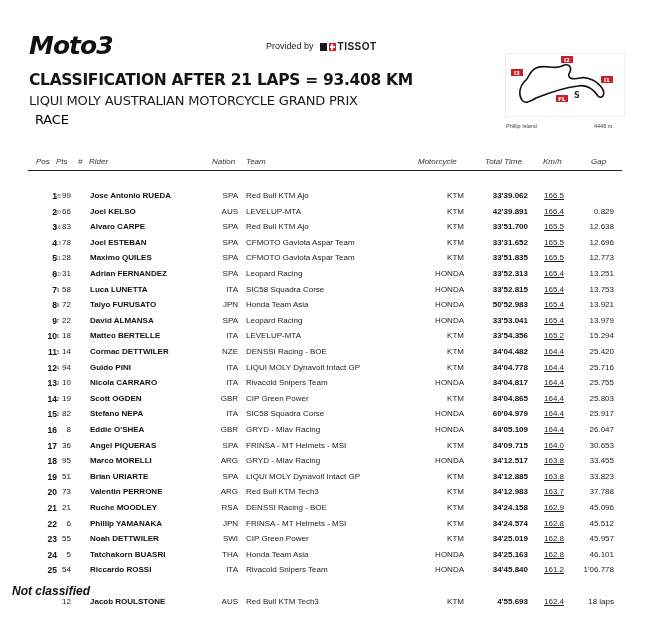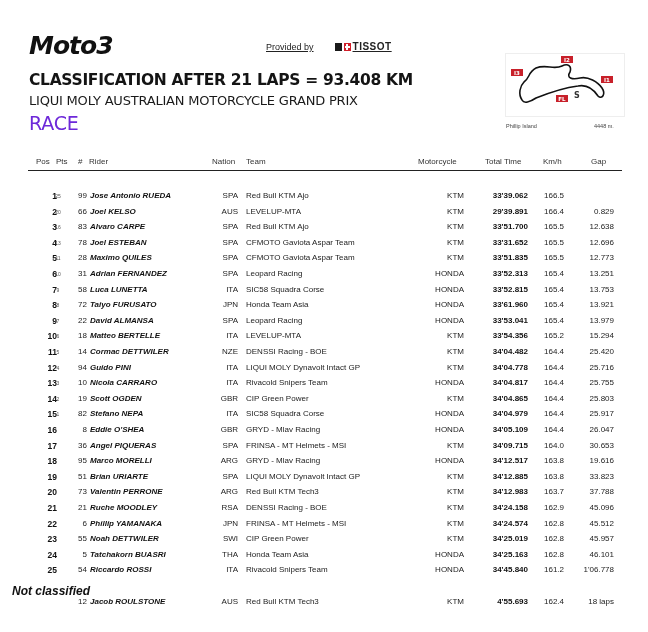--- a/index.html
+++ b/index.html
@@ -1,51 +1,51 @@
 <!DOCTYPE html>
 <html><head>
 <meta charset="utf-8">
 <style>
   html, body { margin: 0; padding: 0; background: #ffffff; }
   body { width: 648px; height: 632px; position: relative; overflow: hidden;
          font-family: "DejaVu Sans", "Liberation Sans", sans-serif; color: #1a1a1a; }
   .logo { position: absolute; left: 29px; top: 33px; height: 24px; }
   .provided { position: absolute; left: 266px; top: 41px; font-size: 9px; color: #222;
-              font-family: "Liberation Sans", sans-serif; display: flex; align-items: flex-end; gap: 21px; text-decoration: underline; }
+              font-family: "Liberation Sans", sans-serif; display: flex; align-items: flex-start; gap: 6px; }
   .tissot { display: flex; align-items: center; gap: 2px; font-weight: bold; font-size: 10px; letter-spacing: 0.5px; }
   .tbox { display: inline-block; width: 7px; height: 8px; background: #1a1a1a; }
   .tbox.red { background: #d11f2a; position: relative; }
   .tbox.red::before { content: ""; position: absolute; left: 1px; top: 3px; width: 5px; height: 2px; background: #fff; }
   .tbox.red::after { content: ""; position: absolute; left: 2.5px; top: 1px; width: 2px; height: 6px; background: #fff; }
   .title1 { position: absolute; left: 29px; top: 71px; font-size: 15.5px; font-weight: bold;
             font-family: "DejaVu Sans", sans-serif; letter-spacing: -0.3px; color: #141414; }
   .title2 { position: absolute; left: 29px; top: 93px; font-size: 13px; color: #1a1a1a;
             font-family: "DejaVu Sans", sans-serif; letter-spacing: -0.2px; }
-  .title3 { position: absolute; left: 29px; top: 112px; font-size: 19px; color: #6d28d9;
+  .title3 { position: absolute; left: 35px; top: 112px; font-size: 13px; color: #000000;
             font-family: "DejaVu Sans", sans-serif; letter-spacing: -0.2px; }
   .track { position: absolute; left: 505px; top: 53px; width: 118px; height: 62px; border: 1px solid #eeeeee; }
   .track-name { position: absolute; left: 506px; top: 123px; font-size: 5.5px; color: #444; font-family: "Liberation Sans", sans-serif; }
   .track-len { position: absolute; left: 594px; top: 123px; font-size: 5.5px; color: #444; font-family: "Liberation Sans", sans-serif; }
 
-  .hdr { position: absolute; top: 157px; font-size: 8px; color: #333;
+  .hdr { position: absolute; top: 157px; font-size: 8px; font-style: italic; color: #333;
          font-family: "Liberation Sans", sans-serif; white-space: nowrap; }
   .hline { position: absolute; left: 28px; top: 170px; width: 594px; height: 1px; background: #222; }
 
   .row { position: absolute; left: 0; width: 648px; height: 15px; font-size: 8px;
          font-family: "Liberation Sans", sans-serif; color: #222; }
   .row span { position: absolute; top: 0; white-space: nowrap; }
   .c-pos { right: 591px; font-weight: bold; color: #111; font-size: 8.5px; }
   .c-pts { left: 53px; width: 10px; text-align: center; font-size: 5px; color: #555; top: 2px !important; }
-  .c-num { right: 561px; padding-left: 48px; }
-  .c-rider { left: 90px; font-weight: bold; color: #111; font-style: italic; }
+  .c-num { right: 577px; padding-left: 48px; }
+  .c-rider { left: 90px; font-weight: bold; color: #111; }
   .c-nat { right: 410px; }
   .c-team { left: 246px; text-align: right; }
   .c-moto { right: 184px; }
   .c-time { right: 120px; font-weight: bold; color: #111; }
-  .c-kmh { left: 544px; }
+  .c-kmh { left: 544px; text-decoration: underline; }
   .c-gap { right: 34px; }
   .notclass { position: absolute; left: 12px; top: 584px; font-size: 12px; font-weight: bold;
               font-style: italic; color: #111; font-family: "Liberation Sans", sans-serif; }
 </style>
 </head>
 <body>
 
 <svg class="logo" width="120" height="24" viewBox="0 0 120 24">
   <text x="0" y="21" font-family="DejaVu Sans, sans-serif" font-size="25" font-weight="bold" font-style="italic" fill="#111" letter-spacing="-1">Moto3</text>
 </svg>
@@ -106,21 +106,21 @@
       <span class="c-gap"></span>
     </div>
     <div class="row" style="top: 206.6px;">
       <span class="c-pos">2</span>
       <span class="c-pts">20</span>
       <span class="c-num">66</span>
       <span class="c-rider">Joel KELSO</span>
       <span class="c-nat">AUS</span>
       <span class="c-team">LEVELUP-MTA</span>
       <span class="c-moto">KTM</span>
-      <span class="c-time">29'39.891</span>
+      <span class="c-time">42'39.891</span>
       <span class="c-kmh">166.4</span>
       <span class="c-gap">0.829</span>
     </div>
     <div class="row" style="top: 222.2px;">
       <span class="c-pos">3</span>
       <span class="c-pts">16</span>
       <span class="c-num">83</span>
       <span class="c-rider">Alvaro CARPE</span>
       <span class="c-nat">SPA</span>
       <span class="c-team">Red Bull KTM Ajo</span>
@@ -178,21 +178,21 @@
       <span class="c-gap">13.753</span>
     </div>
     <div class="row" style="top: 300.2px;">
       <span class="c-pos">8</span>
       <span class="c-pts">8</span>
       <span class="c-num">72</span>
       <span class="c-rider">Taiyo FURUSATO</span>
       <span class="c-nat">JPN</span>
       <span class="c-team">Honda Team Asia</span>
       <span class="c-moto">HONDA</span>
-      <span class="c-time">33'61.960</span>
+      <span class="c-time">50'52.983</span>
       <span class="c-kmh">165.4</span>
       <span class="c-gap">13.921</span>
     </div>
     <div class="row" style="top: 315.8px;">
       <span class="c-pos">9</span>
       <span class="c-pts">7</span>
       <span class="c-num">22</span>
       <span class="c-rider">David ALMANSA</span>
       <span class="c-nat">SPA</span>
       <span class="c-team">Leopard Racing</span>
@@ -262,21 +262,21 @@
       <span class="c-gap">25.803</span>
     </div>
     <div class="row" style="top: 409.4px;">
       <span class="c-pos">15</span>
       <span class="c-pts">1</span>
       <span class="c-num">82</span>
       <span class="c-rider">Stefano NEPA</span>
       <span class="c-nat">ITA</span>
       <span class="c-team">SIC58 Squadra Corse</span>
       <span class="c-moto">HONDA</span>
-      <span class="c-time">34'04.979</span>
+      <span class="c-time">60'04.979</span>
       <span class="c-kmh">164.4</span>
       <span class="c-gap">25.917</span>
     </div>
     <div class="row" style="top: 425px;">
       <span class="c-pos">16</span>
       <span class="c-pts"></span>
       <span class="c-num">8</span>
       <span class="c-rider">Eddie O'SHEA</span>
       <span class="c-nat">GBR</span>
       <span class="c-team">GRYD - Mlav Racing</span>
@@ -300,21 +300,21 @@
     <div class="row" style="top: 456.2px;">
       <span class="c-pos">18</span>
       <span class="c-pts"></span>
       <span class="c-num">95</span>
       <span class="c-rider">Marco MORELLI</span>
       <span class="c-nat">ARG</span>
       <span class="c-team">GRYD - Mlav Racing</span>
       <span class="c-moto">HONDA</span>
       <span class="c-time">34'12.517</span>
       <span class="c-kmh">163.8</span>
-      <span class="c-gap">19.616</span>
+      <span class="c-gap">33.455</span>
     </div>
     <div class="row" style="top: 471.8px;">
       <span class="c-pos">19</span>
       <span class="c-pts"></span>
       <span class="c-num">51</span>
       <span class="c-rider">Brian URIARTE</span>
       <span class="c-nat">SPA</span>
       <span class="c-team">LIQUI MOLY Dynavolt Intact GP</span>
       <span class="c-moto">KTM</span>
       <span class="c-time">34'12.885</span>

